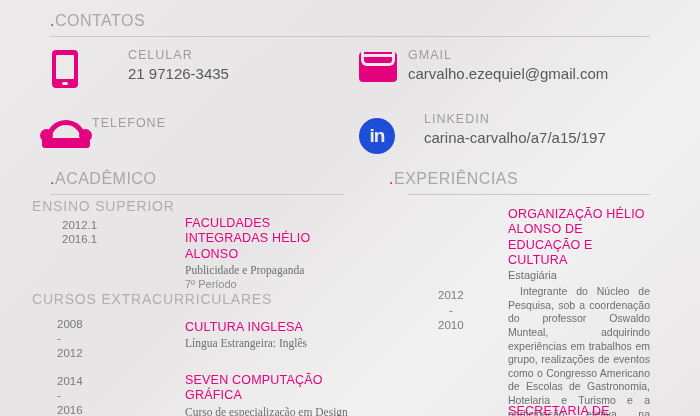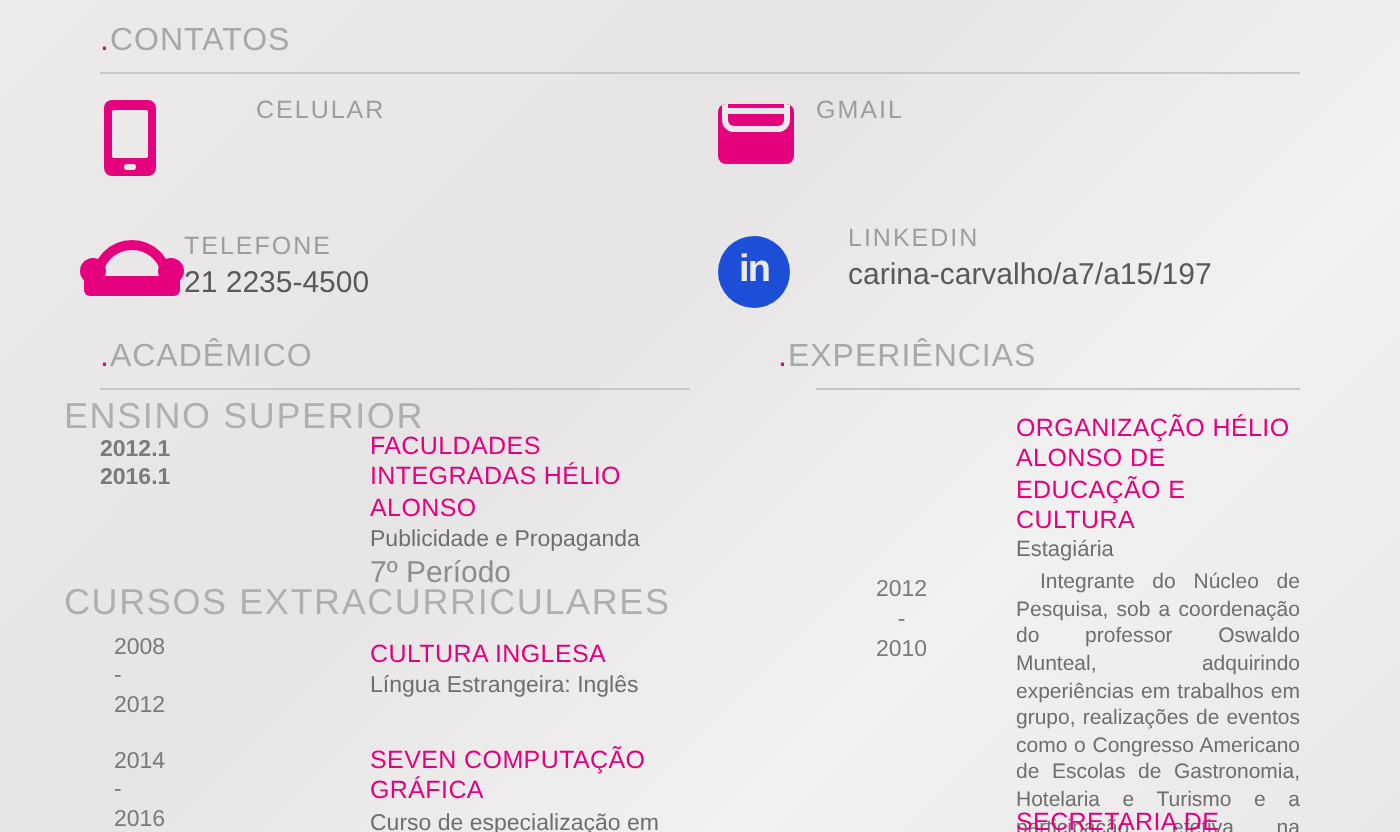--- a/index.html
+++ b/index.html
@@ -166,21 +166,21 @@
   }
 
   
   #academico-title { left: 50px; top: 170px; }
   #academico-rule { left: 50px; top: 194px; width: 295px; }
   #experiencias-title { left: 389px; top: 170px; }
   #experiencias-rule { left: 408px; top: 194px; width: 242px; }
 
   .subhead {
     position: absolute;
-    font-size: 18px;
+    font-size: 14px;
     letter-spacing: 0.8px;
     color: #b0aeae;
   }
 
   .years {
     position: absolute;
     font-size: 11.5px;
     color: #7a7a7a;
     text-align: left;
     line-height: 1.25;
@@ -195,24 +195,25 @@
     font-size: 12.5px;
     line-height: 1.22;
     margin: 0 0 1px 0;
     letter-spacing: 0.2px;
   }
   .entry-sub {
     color: #6d6e70;
     font-size: 11.5px;
     line-height: 1.25;
     margin: 0;
+    font-family: Liberation Serif, serif;
   }
   .entry-note {
     color: #8d8d8d;
-    font-size: 15px;
+    font-size: 11px;
     margin: 1px 0 0 0;
   }
   .entry-italic {
     color: #6d6e70;
     font-size: 11px;
     margin: 1px 0 0 0;
   }
   .entry-body {
     color: #6d6e70;
     font-size: 10.5px;
@@ -238,62 +239,63 @@
   <div class="section-title" id="contatos-title">
     <span class="dot">.</span><span>CONTATOS</span>
   </div>
   <div class="section-rule" id="contatos-rule"></div>
 
   <div class="ic" style="left:52px; top:50px;">
     <div class="icon-cell"></div>
   </div>
   <div class="contact-block" style="left:92px; top:48px;margin-left:36px;">
     <p class="contact-label">CELULAR</p>
+    <p class="contact-value">21 97126-3435</p>
   </div>
 
   <div class="ic" style="left:42px; top:118px;">
     <div class="icon-tel">
       <div class="arc"></div>
       <div class="base"></div>
       <div class="ear-l"></div>
       <div class="ear-r"></div>
     </div>
   </div>
   <div class="contact-block" style="left:92px; top:116px;">
     <p class="contact-label">TELEFONE</p>
-    <p class="contact-value">21 2235-4500</p>
   </div>
 
   <div class="ic" style="left:359px; top:52px;">
     <div class="icon-gmail">
         <div class="v"></div>
       </div>
   </div>
   <div class="contact-block" style="left:408px; top:48px;">
     <p class="contact-label">GMAIL</p>
+    <p class="contact-value">carvalho.ezequiel@gmail.com</p>
   </div>
 
   <div class="ic" style="left:359px; top:118px;">
     <div class="icon-li">
         <span>in</span>
       </div>
   </div>
   <div class="contact-block" style="left:424px; top:112px;">
     <p class="contact-label">LINKEDIN</p>
     <p class="contact-value">carina-carvalho/a7/a15/197</p>
   </div>
 
   <div class="section-title" id="academico-title">
     <span class="dot">.</span><span>ACADÊMICO</span>
   </div>
   <div class="section-rule" id="academico-rule"></div>
 
   <div class="subhead" style="left:32px; top:198px;">ENSINO SUPERIOR</div>
 
-  <div class="years" style="left:50px; top:218px;font-weight:bold;">
+  <div class="years" style="left:62px; top:218px;">
     <span>2012.1</span>
     <span class="dash"></span>
     <span>2016.1</span>
   </div>
   <div class="entry" style="left:185px; top:216px; width:160px;">
     <p class="entry-title">FACULDADES INTEGRADAS HÉLIO ALONSO</p>
     <p class="entry-sub">Publicidade e Propaganda</p>
     <p class="entry-note">7º Período</p>
   </div>
 

